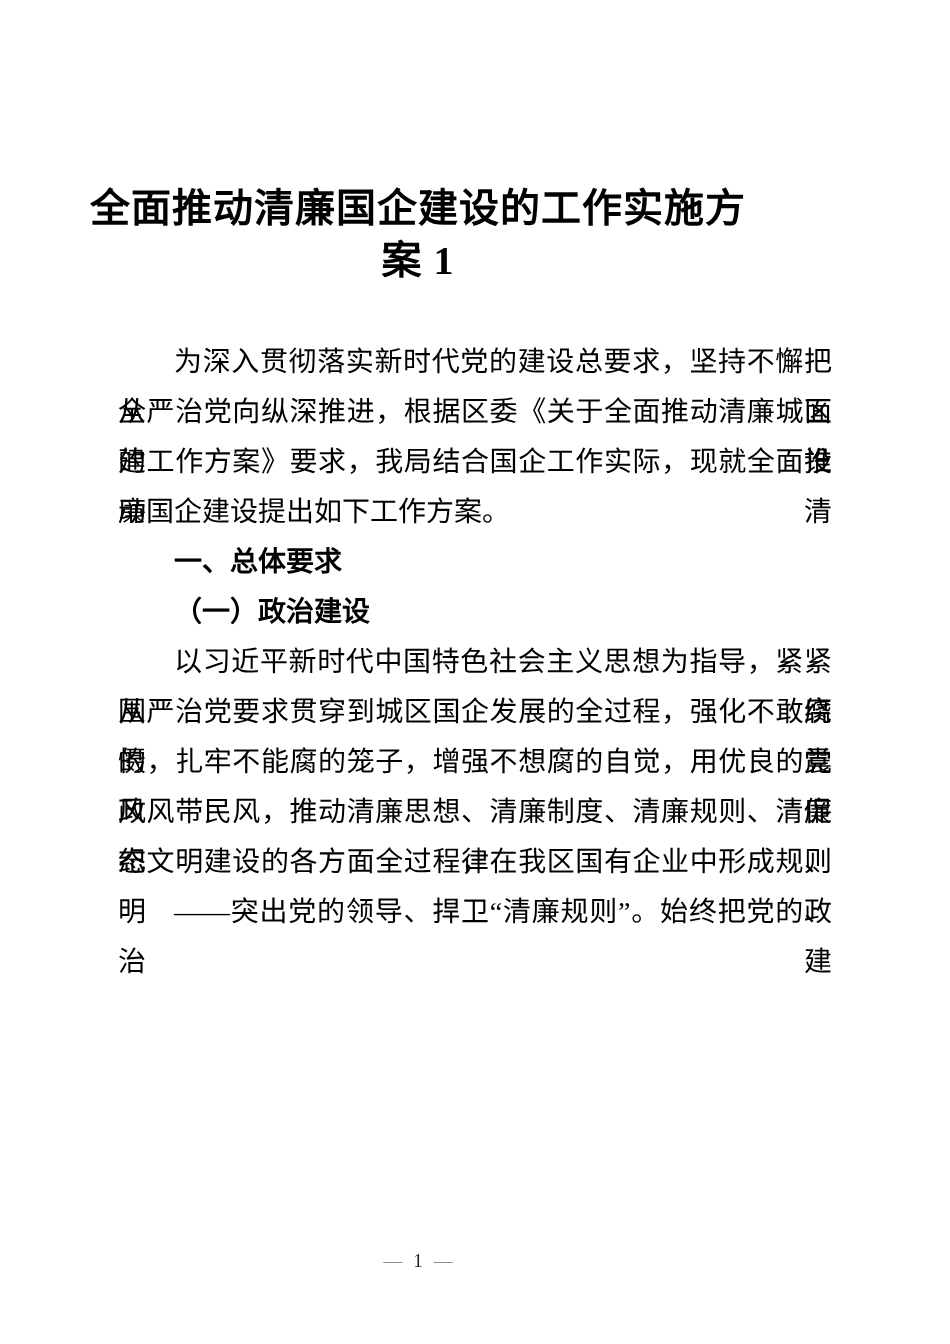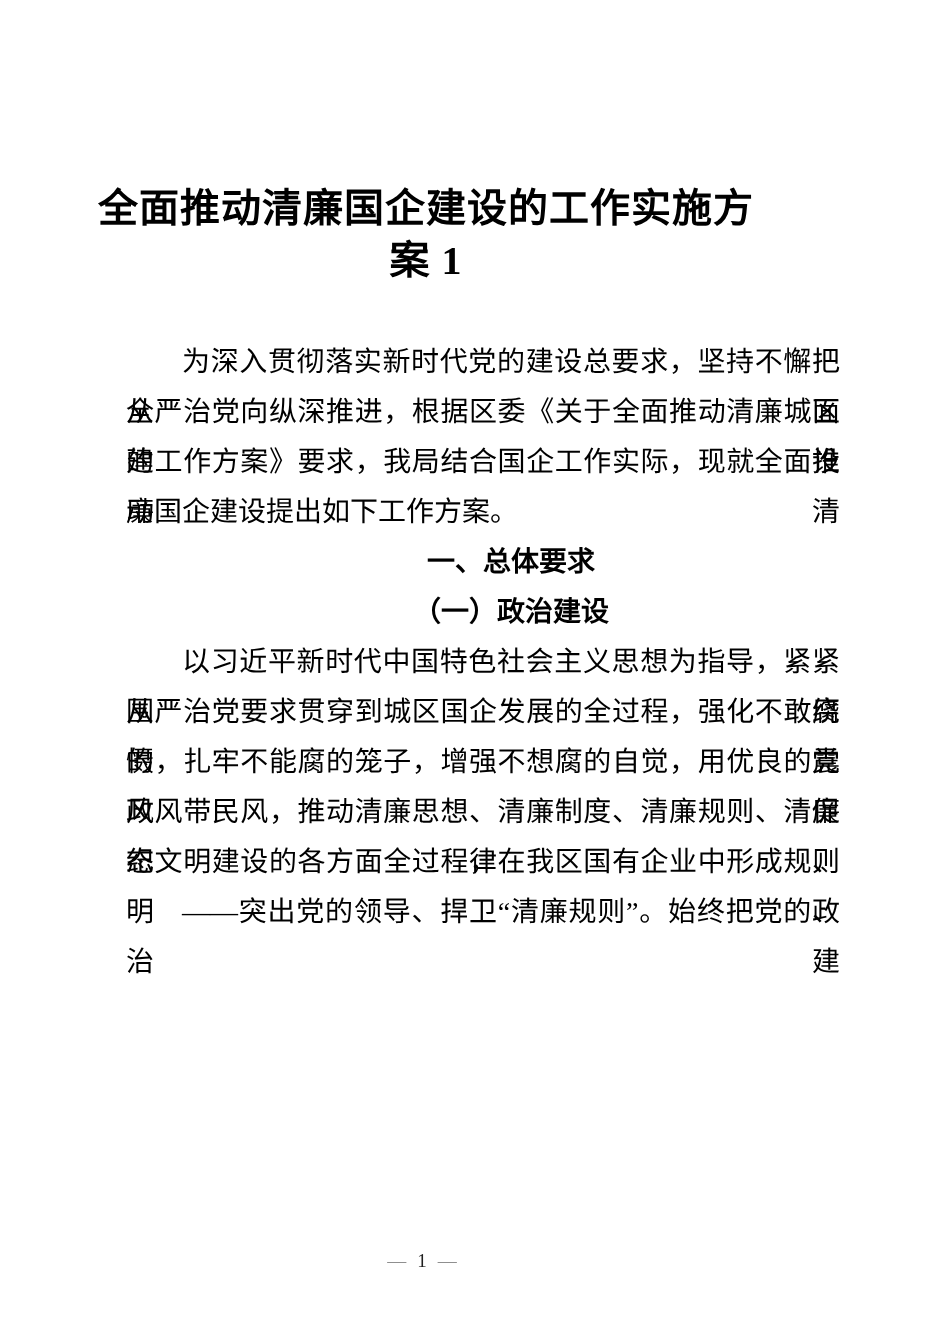--- a/index.html
+++ b/index.html
@@ -13,21 +13,20 @@
     position: relative;
     overflow: hidden;
     color: #000000;
     font-family: "Liberation Serif", serif;
   }
   .page {
     position: relative;
     width: 836px;
     height: 1344px;
     background: #ffffff;
-    padding-left: 8px;
   }
   .doc-title {
     margin: 0;
     padding: 183px 90px 0 90px;
     font-size: 40px;
     line-height: 52px;
     font-weight: bold;
     text-align: center;
     letter-spacing: 1px;
     font-family: "Liberation Serif", serif;
@@ -49,21 +48,20 @@
     text-justify: inter-ideograph;
     white-space: normal;
   }
   .indent {
     text-indent: 2em;
   }
   .heading {
     font-weight: bold;
     text-indent: 2em;
     font-family: "Liberation Sans", sans-serif;
-    text-align: center;
   }
   .para-end {
     text-align: left;
   }
   .footer {
     position: absolute;
     left: 0;
     right: 0;
     bottom: 72px;
     text-align: center;

